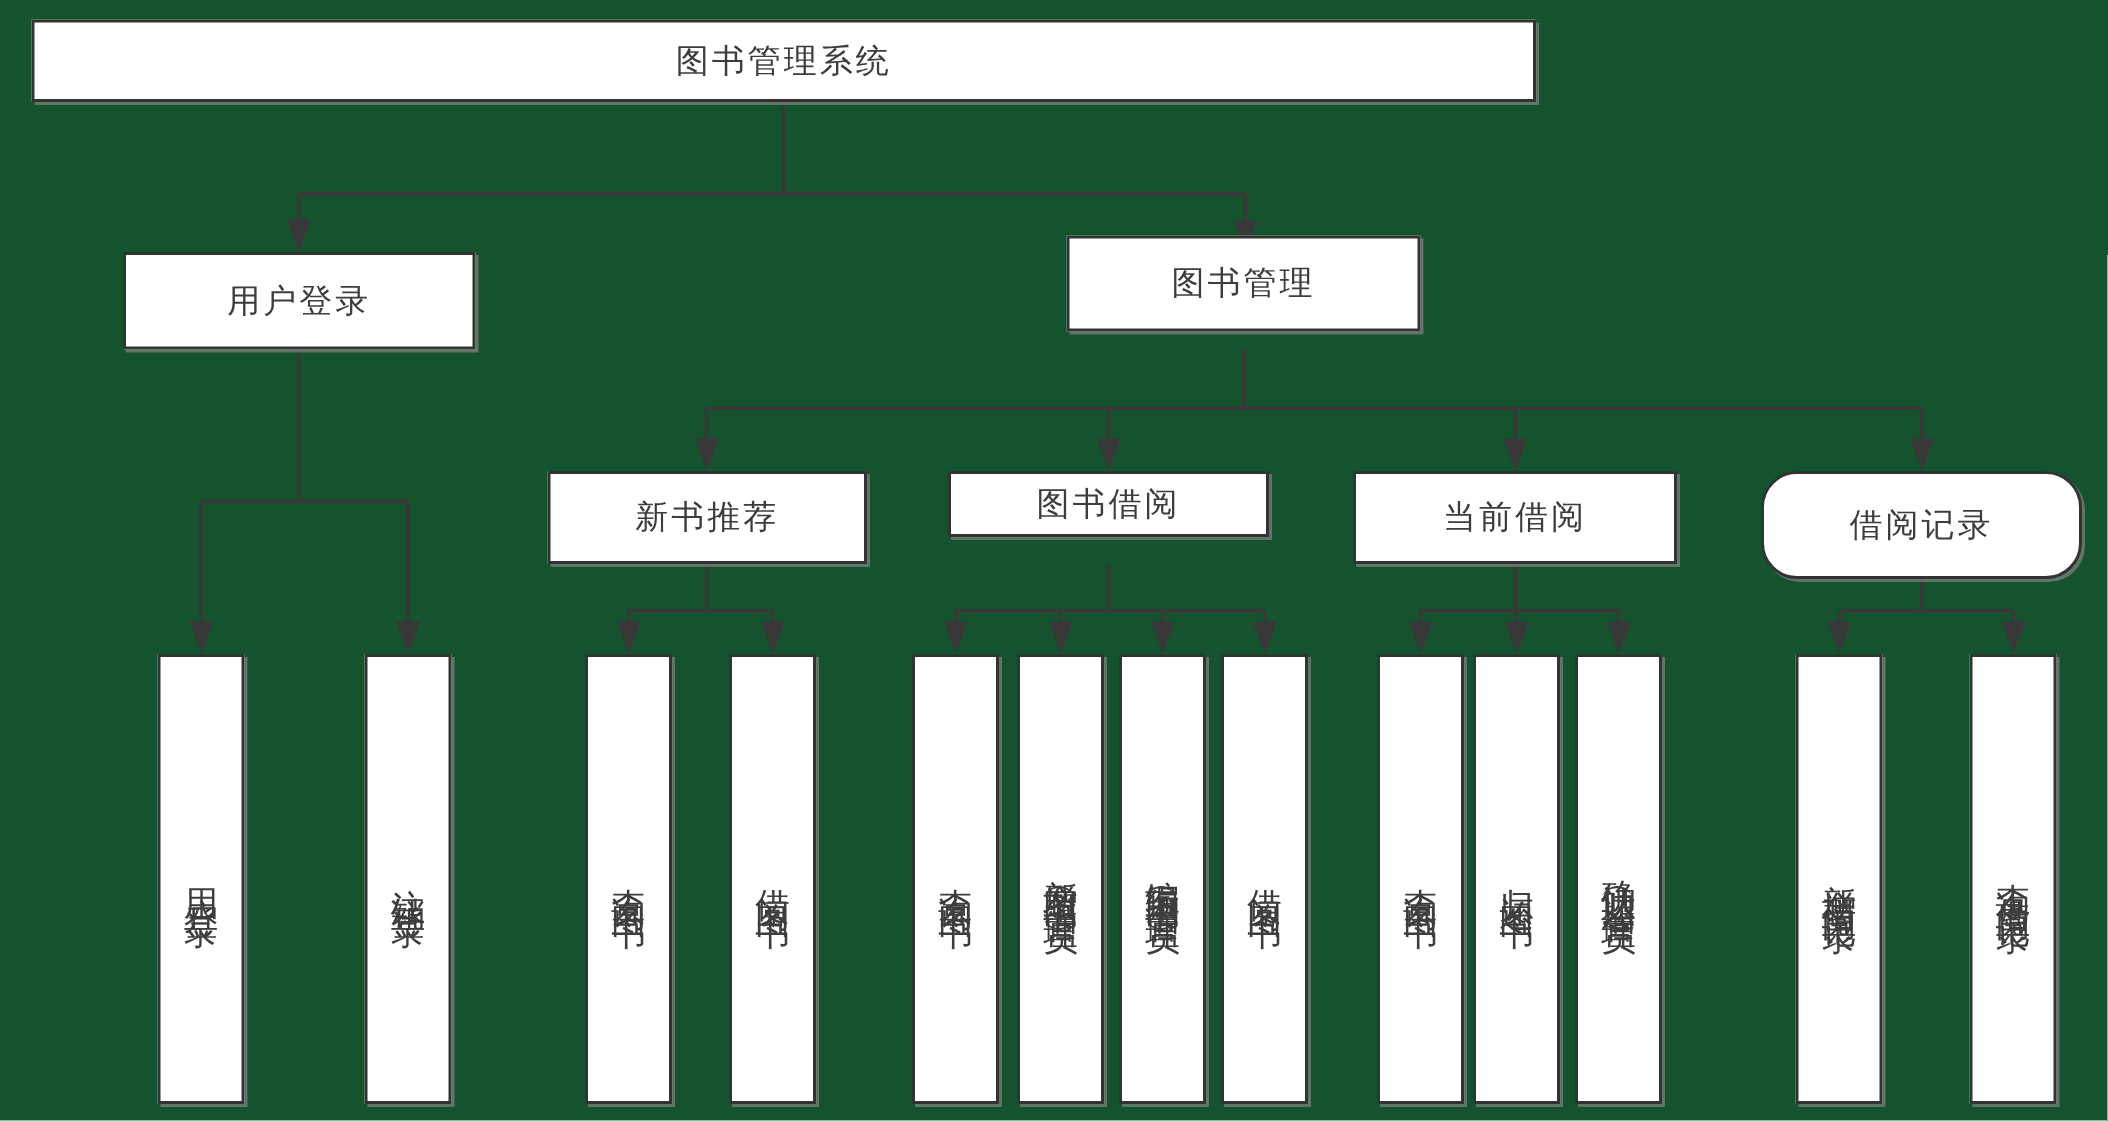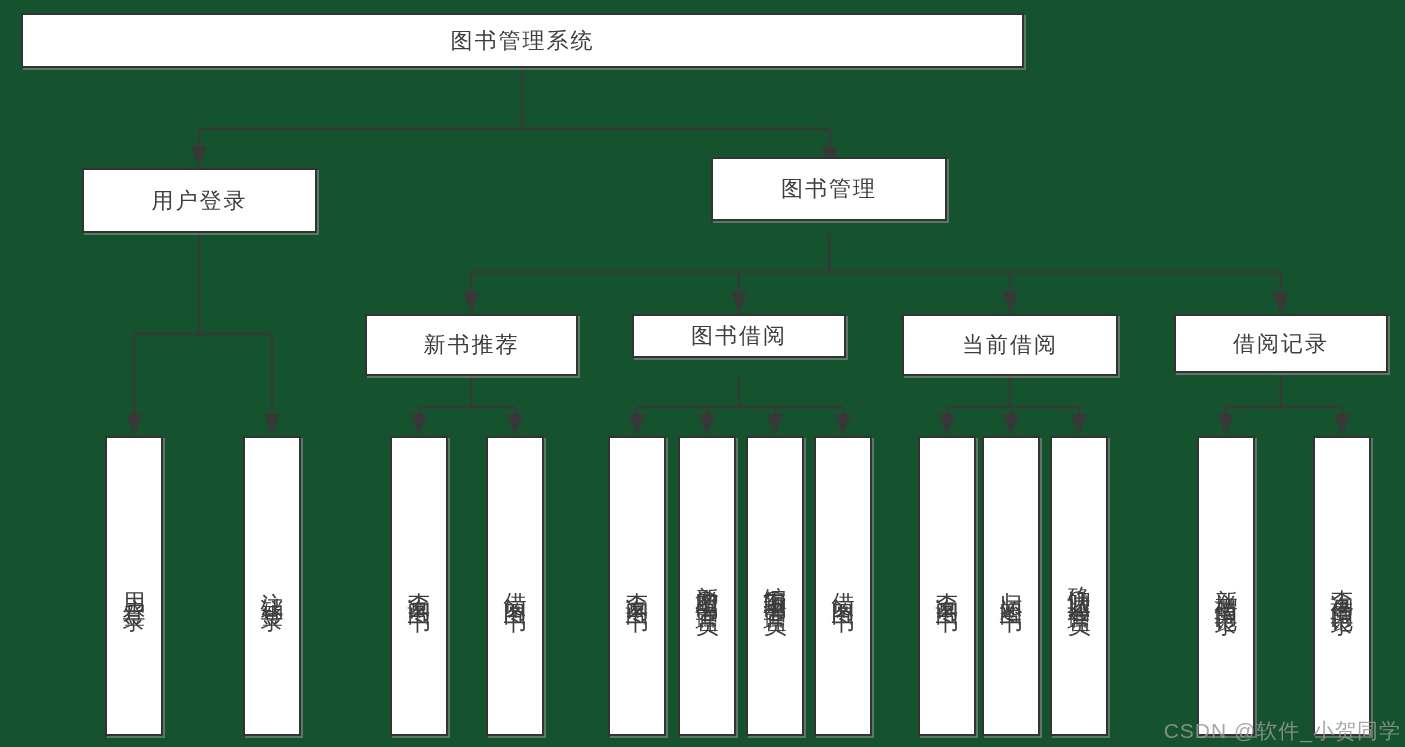--- a/index.html
+++ b/index.html
@@ -128,21 +128,21 @@
 
   <div class="hbox" style="left:365px; top:314px; width:213px; height:62px;">
     <span>新书推荐</span>
   </div>
   <div class="hbox" style="left:632px; top:314px; width:214px; height:44px;">
     <span>图书借阅</span>
   </div>
   <div class="hbox" style="left:902px; top:314px; width:216px; height:62px;">
     <span>当前借阅</span>
   </div>
-  <div class="hbox" style="left:1174px; top:314px; width:214px; height:59px;">
+  <div class="hbox" style="left:1174px; top:314px; width:214px; height:72px;border-radius:24px;">
     <span>借阅记录</span>
   </div>
 
   <div class="vbox" style="left:105px;">
     <span>用户登录</span>
   </div>
   <div class="vbox" style="left:243px;">
     <span>注销登录</span>
   </div>
   <div class="vbox" style="left:390px;">
@@ -172,15 +172,14 @@
   <div class="vbox" style="left:1050px; letter-spacing:4px;">
     <span>确认归还（管理员）</span>
   </div>
   <div class="vbox" style="left:1197px; letter-spacing:5px;">
     <span>新增借阅记录</span>
   </div>
   <div class="vbox" style="left:1313px; letter-spacing:5px;">
     <span>查询借阅记录</span>
   </div>
 
-  <div id="watermark">CSDN @软件_小贺同学</div>
 
 </div>
 
 </body></html>

